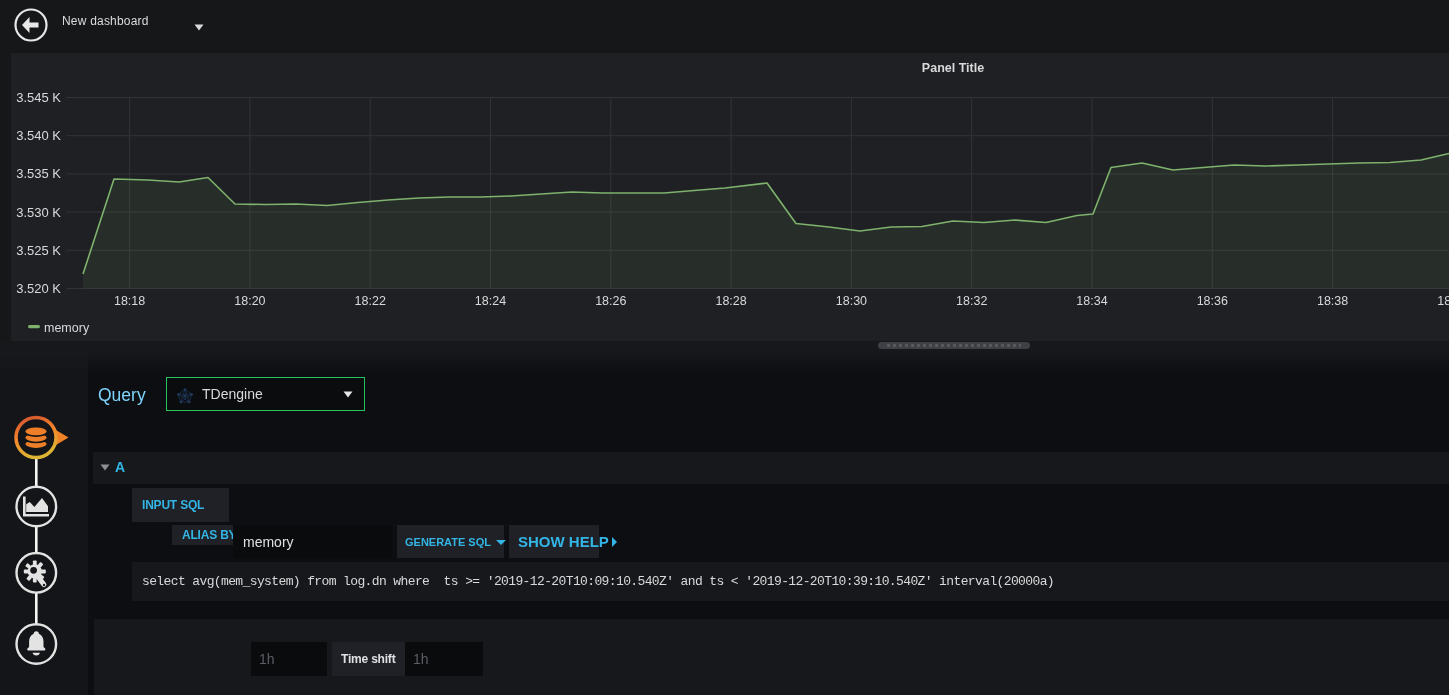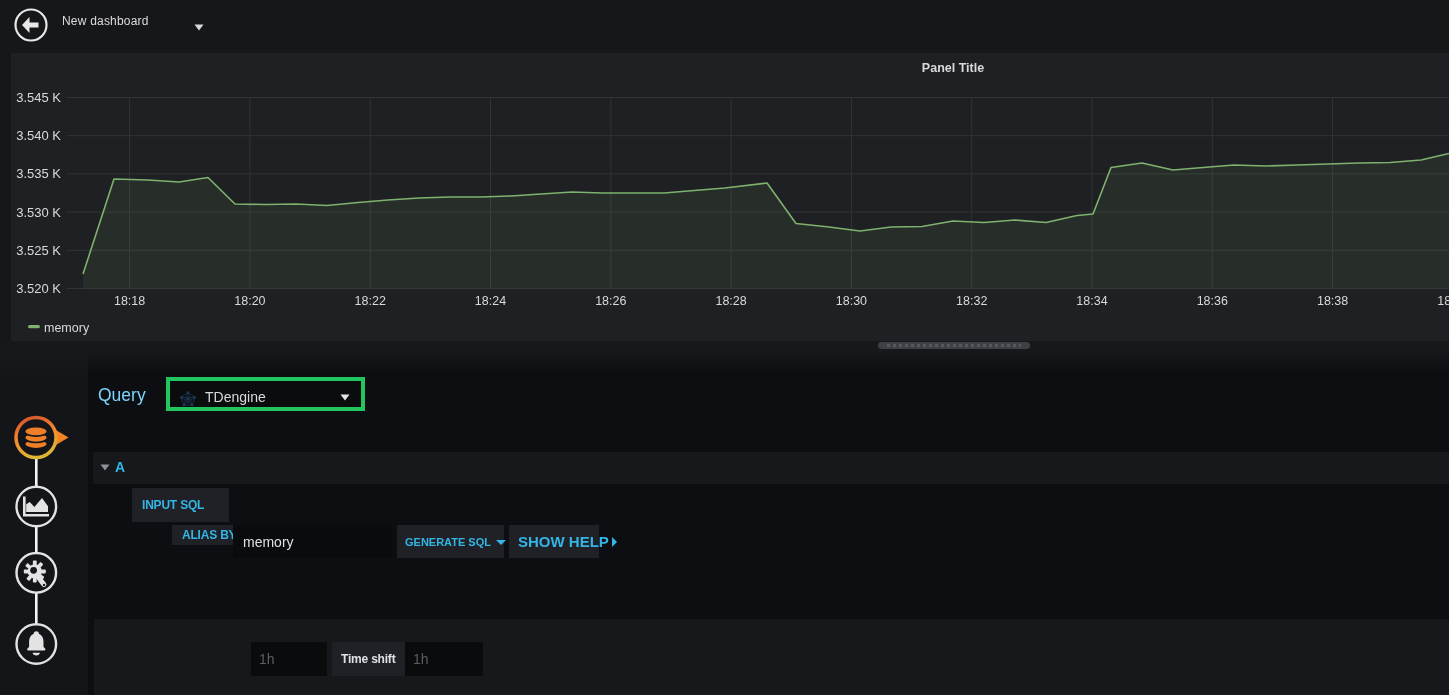--- a/index.html
+++ b/index.html
@@ -16,21 +16,21 @@
   #thumb .dots{ position:absolute; left:9px; right:9px; top:2px; height:3px;
      background:repeating-linear-gradient(90deg,#57585c 0 3px,transparent 3px 6px); }
   
   #track { left:0; top:341px; width:1449px; height:7px; background:#17181a; }
   #bottom { left:0; top:348px; width:1449px; height:347px; background:#141518; }
   #qbg { left:88px; top:348px; width:1361px; height:347px; background:#0d0e11; }
   #qgrad { left:0px; top:348px; width:1449px; height:26px;
      background:linear-gradient(#18191c, rgba(14,15,18,0)); }
   #querylbl { left:98px; top:385px; font-size:17.5px; color:#7dd3fc; }
   #dsselect { left:166px; top:377px; width:199px; height:34px; background:#0b0c0e;
-     border:4px solid #22c55e; }
+     border:1px solid #22c55e; }
   #dsselect .txt { position:absolute; left:35px; top:8px; font-size:14px; color:#d8d9da; }
   #arow { left:93px; top:452px; width:1356px; height:32px; background:#17181b; }
   #arow .a { position:absolute; left:22px; top:7px; color:#33b5e5; font-weight:700; font-size:14px; }
   .lblbox { background:#1f2126; color:#33b5e5; font-weight:700; font-size:12px;
       display:flex; align-items:center; white-space:nowrap; letter-spacing:-0.2px; }
   #lbl-inputsql { left:132px; top:488px; width:97px; height:34px; padding-left:10px; }
   #inp-sql { left:233px; top:488px; width:1216px; height:34px; background:#0a0b0d;
       color:#dfe0e2; font-size:14px; display:flex; align-items:center; padding-left:10px; white-space:pre;}
   #lbl-alias { left:132px; top:525px; width:97px; height:20px; padding-left:10px;margin-left:40px; }
   #inp-alias { left:233px; top:525px; width:159px; height:33px; background:#0a0b0d;
@@ -153,20 +153,21 @@
       <path d="M0.5 0.5 L5 6.5 L9.5 0.5 Z" fill="#8e9196"></path>
     </svg>
     <div class="a">A</div>
   </div>
 
   <div class="abs lblbox" id="lbl-inputsql">INPUT SQL</div>
   <div class="abs lblbox" id="lbl-alias">ALIAS BY</div>
   <div class="abs" id="inp-alias">memory</div>
   <div class="abs lblbox" id="btn-gen">GENERATE SQL<span class="caret-down"></span></div>
   <div class="abs lblbox" id="btn-help">SHOW HELP<span class="caret-right"></span></div>
+  <div class="abs" id="sqlprev">select avg(mem_system) from log.dn where  ts &gt;= '2019-12-20T10:09:10.540Z' and ts &lt; '2019-12-20T10:39:10.540Z' interval(20000a)</div>
 
   <div class="abs" id="subpanel"></div>
   <div class="abs" id="inp-rel">1h</div>
   <div class="abs lblbox2" id="lbl-shift">Time shift</div>
   <div class="abs" id="inp-shift">1h</div>
 
   <svg class="abs" style="left:0;top:400px" width="88" height="295" viewBox="0 400 88 295">
     <defs>
       <linearGradient id="og" x1="0" y1="0" x2="0.3" y2="1">
         <stop offset="0" stop-color="#cf4f2e"></stop>

